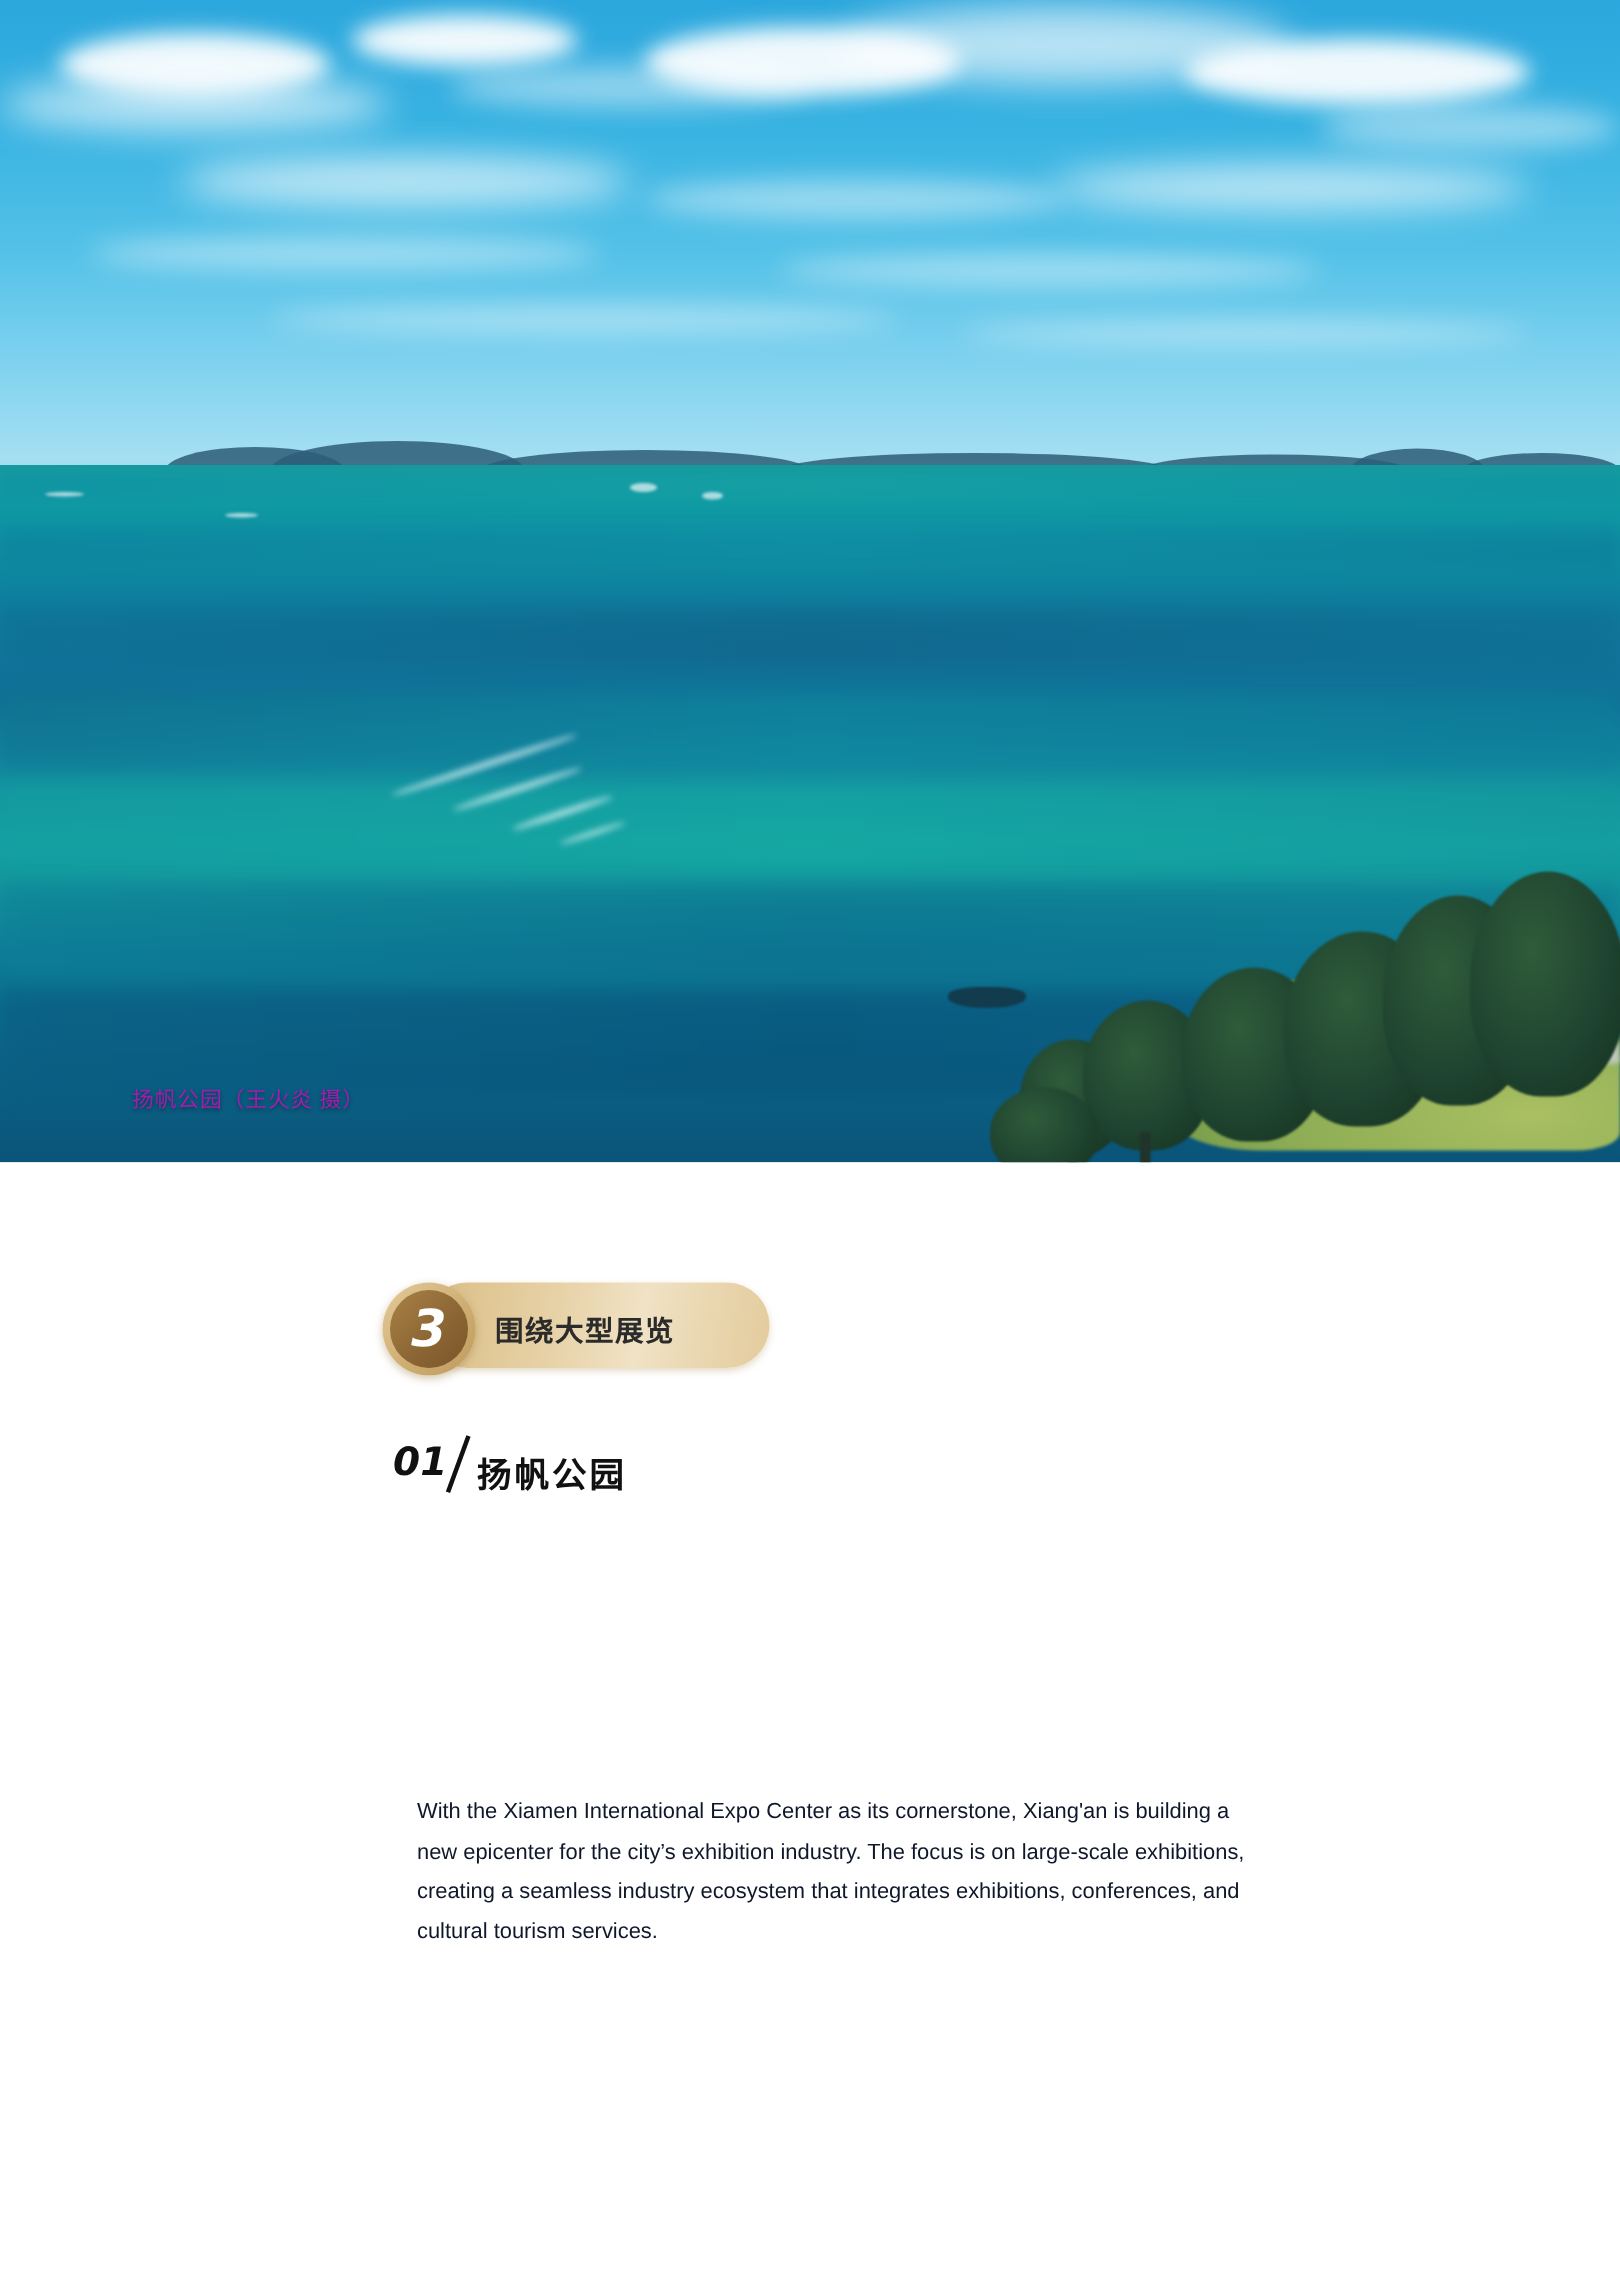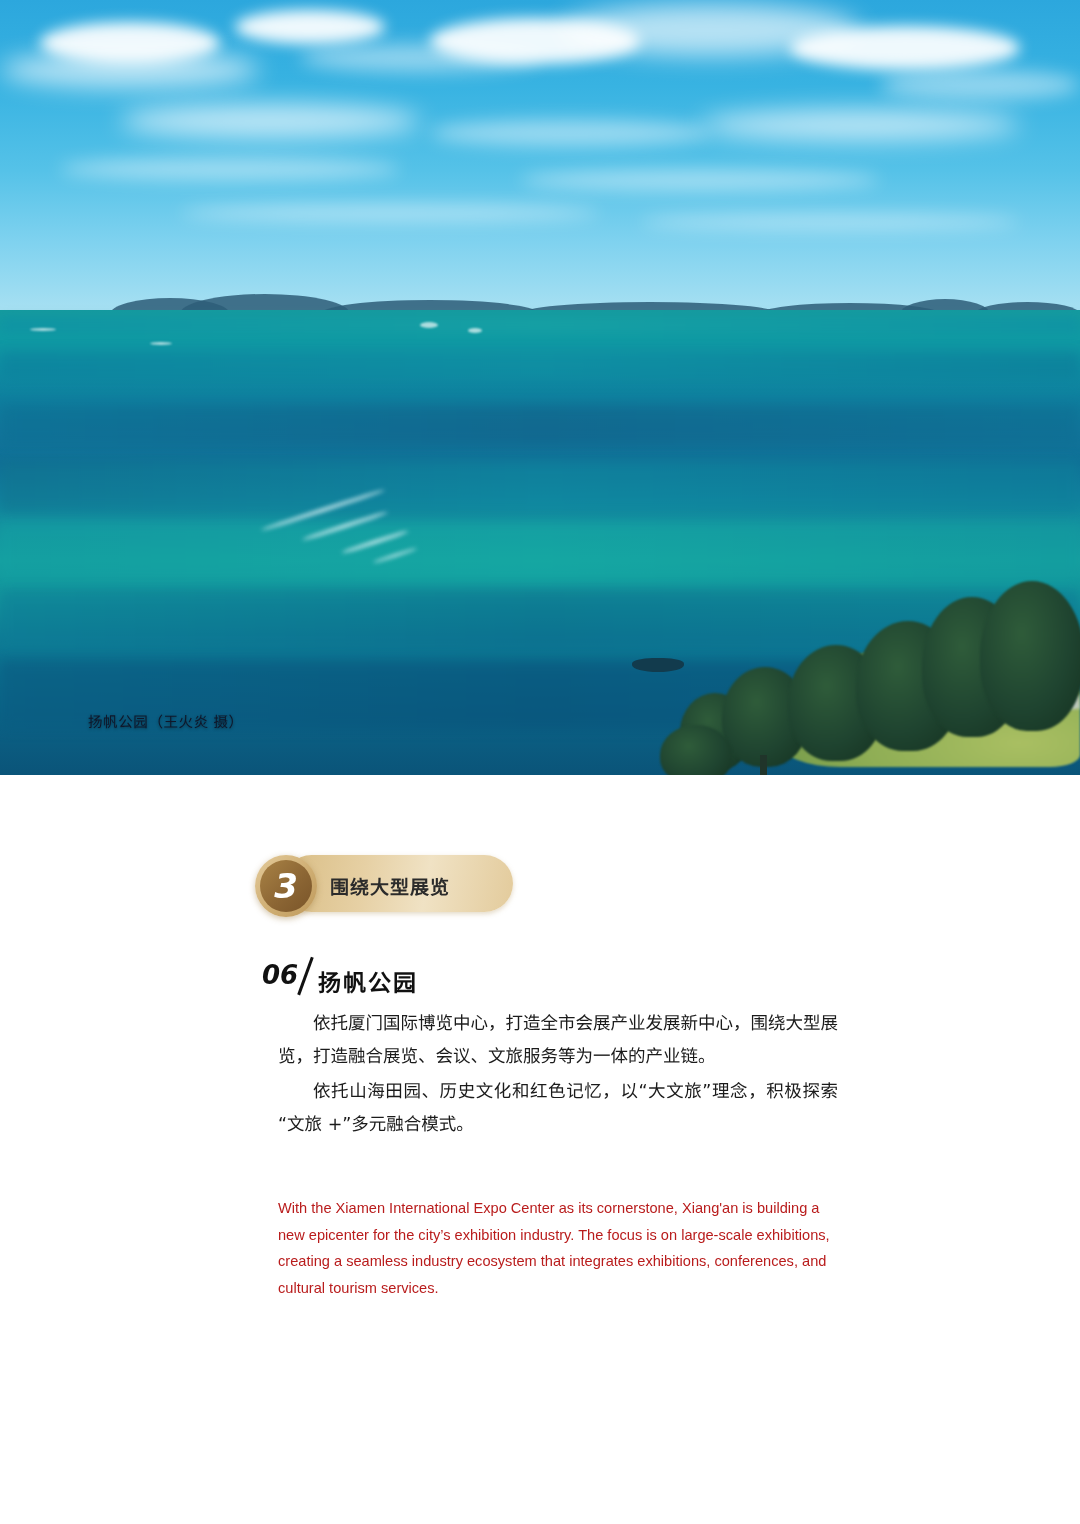--- a/index.html
+++ b/index.html
@@ -142,26 +142,26 @@
   }
   .tree-trunk {
     position: absolute;
     background: #20342a;
     filter: blur(.6px);
   }
 
   .photo-caption {
     position: absolute;
     left: 88px;
-    bottom: 44px;
-    color: #0f172a;
+    bottom: 32px;
+    color: #a21caf;
     font-size: 14.5px;
     letter-spacing: .6px;
     text-shadow: 0 1px 3px rgba(0,0,0,.45);
-    font-family: Liberation Sans, sans-serif;
+    font-family: Liberation Serif, serif;
   }
 
   
   .content {
     position: absolute;
     left: 0;
     top: 775px;
     width: 1080px;
     height: 749px;
     background: #ffffff;
@@ -291,21 +291,21 @@
     font-family: "Liberation Sans", sans-serif;
   }
 
   .en-body {
     position: absolute;
     left: 278px;
     top: 420px;
     width: 562px;
     font-size: 14.6px;
     line-height: 26.5px;
-    color: #b91c1c;
+    color: #0f172a;
     font-family: "Liberation Sans", sans-serif;
   }
   .en-body p { margin: 0; }
 </style>
 </head>
 <body>
 
 <div class="hero">
   <div class="sky"></div>
 
@@ -379,28 +379,24 @@
   <div class="badge">
     <div class="badge-pill"></div>
     <div class="badge-text">围绕大型展览</div>
     <div class="badge-circle">
       <div class="badge-circle-inner"></div>
     </div>
     <div class="badge-number">3</div>
   </div>
 
   <div class="section-head">
-    <span class="sec-num">06</span>
+    <span class="sec-num">01</span>
     <span class="sec-slash"></span>
     <span class="sec-title">扬帆公园</span>
   </div>
 
-  <div class="cn-body">
-    <p>依托厦门国际博览中心，打造全市会展产业发展新中心，围绕大型展览，打造融合展览、会议、文旅服务等为一体的产业链。</p>
-    <p>依托山海田园、历史文化和红色记忆，以“大文旅”理念，积极探索“文旅 +”多元融合模式。</p>
-  </div>
 
 
   <div class="en-body">
     <p>With the Xiamen International Expo Center as its cornerstone, Xiang'an is building a new epicenter for the city’s exhibition industry. The focus is on large-scale exhibitions, creating a seamless industry ecosystem that integrates exhibitions, conferences, and cultural tourism services.</p>
   </div>
 
 </div>
 
 </body></html>

